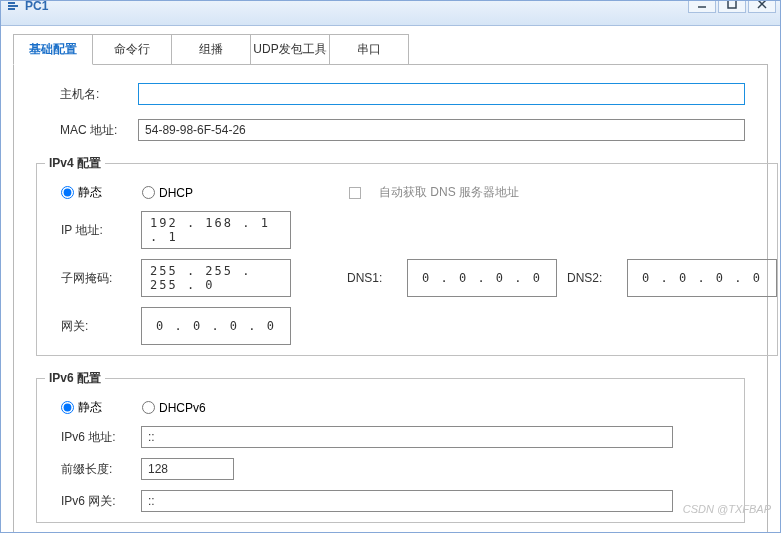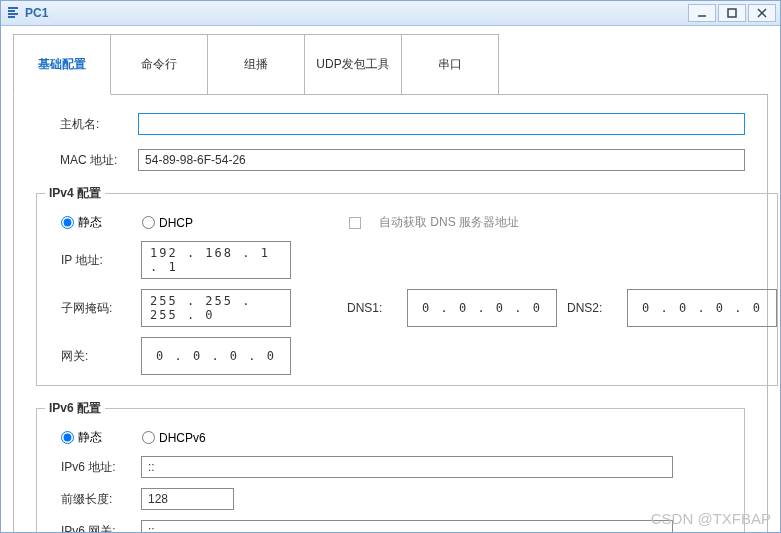--- a/index.html
+++ b/index.html
@@ -1,25 +1,25 @@
 <!DOCTYPE html>
 <html><head>
 <meta charset="utf-8">
 <style>
 * { box-sizing: border-box; margin: 0; padding: 0; font-family: "Microsoft YaHei", "SimSun", Arial, sans-serif; font-size: 12px; }
 body { background: #fff; width: 781px; height: 533px; border: 1px solid #86a8d8; display: flex; flex-direction: column; }
-.titlebar { height: 24px; background: linear-gradient(#eaf2fb, #d6e5f6); border-bottom: 1px solid #a8c0e0; display: flex; align-items: center; padding: 12px 4px; }
+.titlebar { height: 24px; background: linear-gradient(#eaf2fb, #d6e5f6); border-bottom: 1px solid #a8c0e0; display: flex; align-items: flex-end; padding: 12px 4px; }
 .titlebar .app-icon { width: 16px; height: 16px; margin-right: 4px; display: flex; align-items: center; justify-content: center; color: #2e6ab1; font-weight: bold; }
 .titlebar .title { color: #2e6ab1; font-weight: bold; flex: 1; }
 .win-btns { display: flex; gap: 2px; }
 .win-btn { width: 28px; height: 18px; border: 1px solid #a8c0e0; background: #f0f6fc; display: flex; align-items: center; justify-content: center; color: #345; font-family: Arial; font-size: 11px; cursor: default; }
 .win-btn svg { width: 10px; height: 10px; }
 .client { flex: 1; padding: 8px 12px 4px 12px; display: flex; flex-direction: column; }
 .tabs { display: flex; border-bottom: 1px solid #b8b8b8; }
-.tab { padding: 21px 0; width: 98px; text-align: center; border: 1px solid #b8b8b8; border-bottom: none; margin-right: -1px; background: #fff; color: #333; position: relative; }
+.tab { padding: 6px 0; width: 80px; text-align: center; border: 1px solid #b8b8b8; border-bottom: none; margin-right: -1px; background: #fff; color: #333; position: relative; }
 .tab.active { background: #fff; border-bottom: 1px solid #fff; margin-bottom: -1px; color: #1a6fc9; font-weight: bold; }
 .tab-body { border: 1px solid #b8b8b8; border-top: none; flex: 1; padding: 18px 22px 12px 22px; display: flex; flex-direction: column; gap: 14px; }
 .row { display: flex; align-items: center; gap: 10px; }
 .lbl { width: 70px; color: #333; text-align: left; }
 .lbl-indent { padding-left: 24px; width: 94px; }
 .txt { height: 22px; border: 1px solid #8a8a8a; padding: 0 6px; background: #fff; color: #333; }
 .txt.focus { border: 1px solid #1a8fe0; }
 .txt.wide { width: 624px; }
 .ipbox { width: 150px; height: 22px; border: 1px solid #8a8a8a; display: flex; align-items: center; justify-content: space-evenly; padding: 18px 8px; color: #333; letter-spacing: 2px; font-family: "Consolas", monospace; }
 fieldset.grp { border: 1px solid #c0c0c0; padding: 10px 0 10px 0; position: relative; }
@@ -29,21 +29,21 @@
 .radio { display: flex; align-items: center; gap: 4px; margin-right: 40px; }
 .radio input { margin: 0; }
 .chk { display: flex; align-items: center; gap: 18px; color: #8a8a8a; }
 .chk .box { width: 12px; height: 12px; border: 1px solid #b0b0b0; }
 .col2 { display: flex; }
 .col-left { width: 310px; display: flex; flex-direction: column; gap: 10px; }
 .col-right { flex: 1; display: flex; flex-direction: row; gap: 10px; }
 .lbl2 { width: 50px; color: #333; }
 .footer { display: flex; justify-content: flex-end; padding-top: 8px; }
 .btn-apply { width: 68px; height: 39px; border: 1px solid #a0a0a0; background: linear-gradient(#fdfdfd,#e6e6e6); color: #333; }
-.watermark { position: absolute; right: 10px; bottom: 6px; color: #c2c2c2; font-size: 15px; }
+.watermark { position: absolute; right: 10px; bottom: 18px; color: #c2c2c2; font-size: 11px; font-style: italic; }
 .txt.long { width: 532px; }
 </style>
 </head>
 <body>
 
 <div class="titlebar">
   <span class="app-icon">
     <svg viewBox="0 0 16 16">
         <path d="M3 3 h10 M3 6 h7 M3 9 h10 M3 12 h7" stroke="#2e6ab1" stroke-width="2" fill="none"></path>
       </svg>

